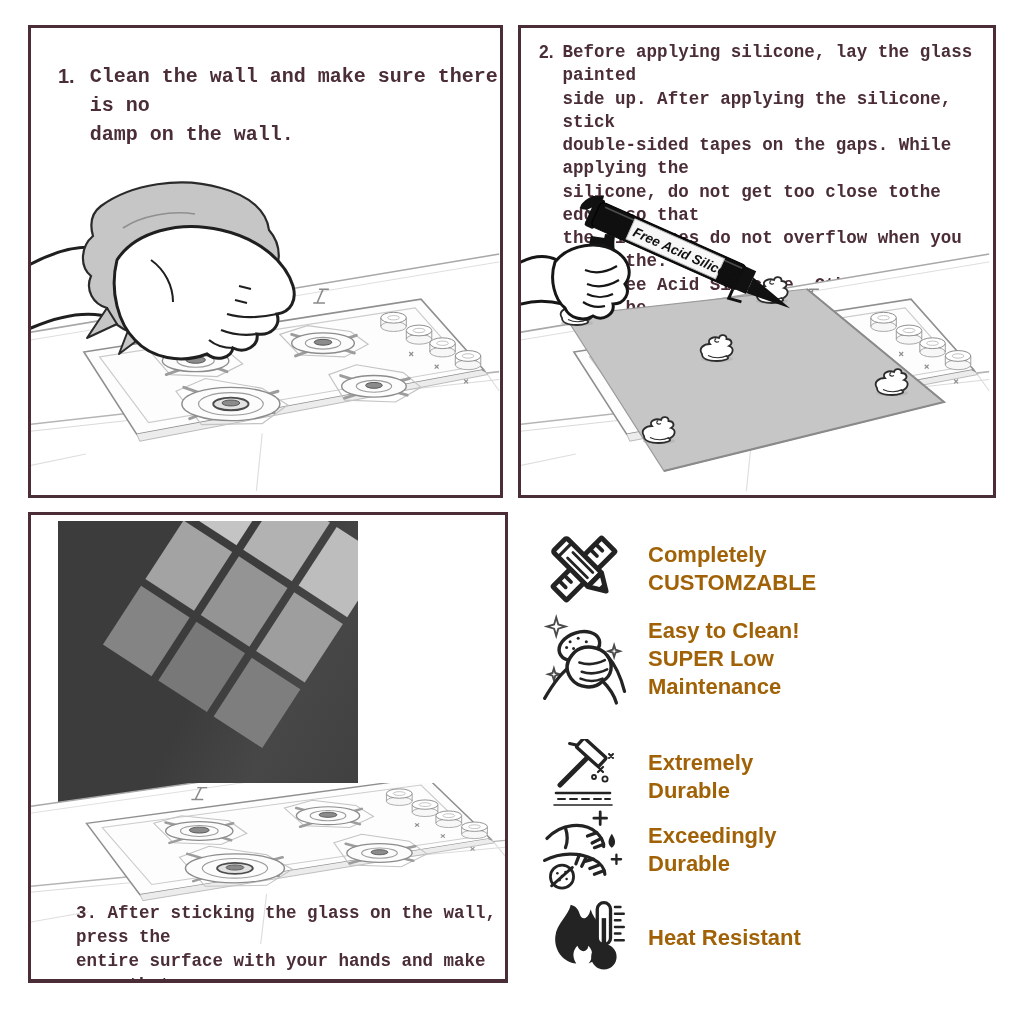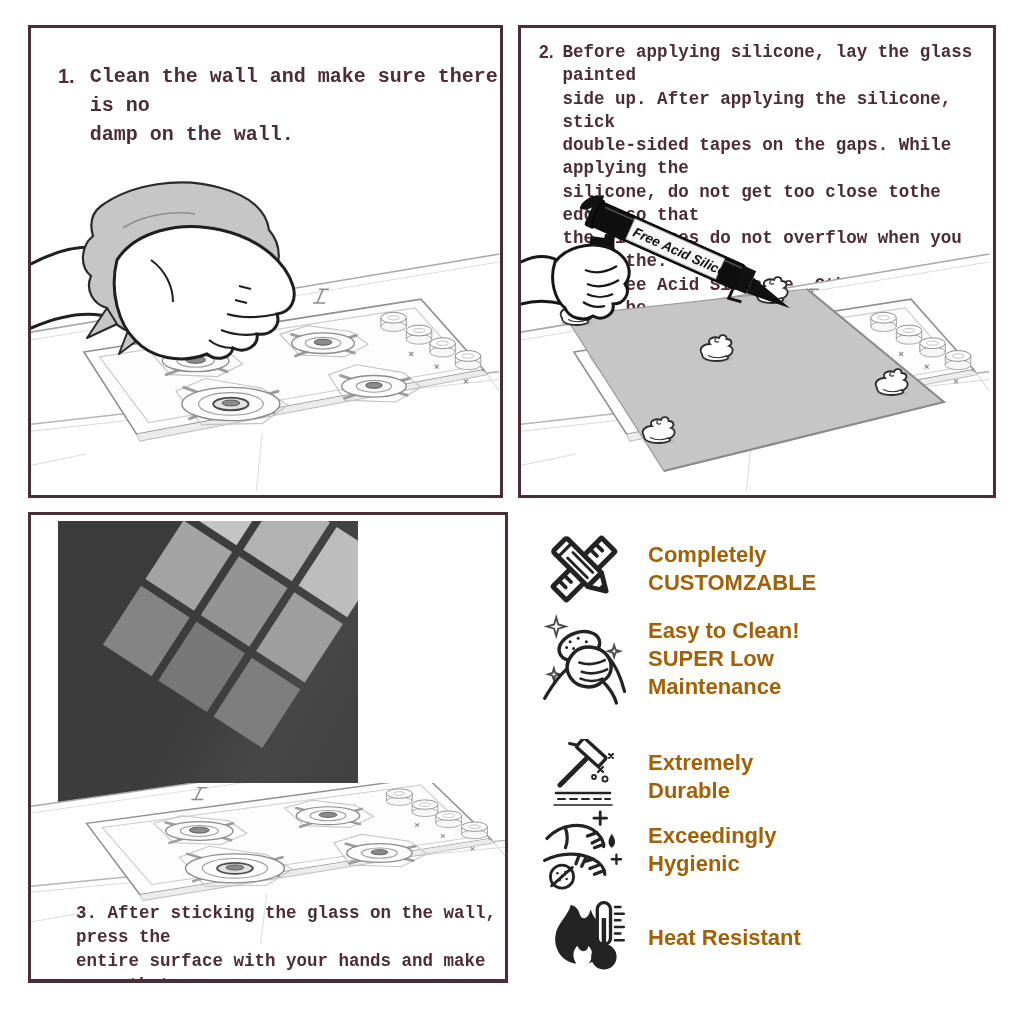--- a/index.html
+++ b/index.html
@@ -316,21 +316,21 @@
             <circle cx="15" cy="58" r="1.1"></circle>
               <circle cx="22" cy="57" r="1.1"></circle>
               <circle cx="17" cy="64" r="1.1"></circle>
             <circle cx="23" cy="63" r="1.1"></circle>
               <circle cx="19" cy="60.5" r="1.1"></circle>
           </g>
           <path d="M10,69 L28,53" stroke="#232323" stroke-width="2.4" stroke-linecap="round"></path>
         </svg>
       </div>
       <div class="f-label">Exceedingly
-Hygienic</div>
+Durable</div>
     </div>
 
     <div class="feature" style="top:384px">
       <div class="f-icon">
         <svg width="84" height="84" viewBox="0 0 76 76">
           <path d="M26,8 C24,18 13,25 12,37 C11,50 20,60 31,61 C27,55 28,49 32,45 C34,51 41,52 42,45 C47,50 46,57 42,61 C52,58 59,50 58,39 C57,27 47,23 44,12 C42,21 36,23 34,16 C32,10 29,9 26,8 Z" fill="#232323"></path>
           <rect x="50" y="6" width="12" height="38" rx="6" fill="#ffffff" stroke="#232323" stroke-width="3"></rect>
           <rect x="54" y="20" width="4" height="28" fill="#232323"></rect>
           <circle cx="56" cy="55" r="10" fill="#232323" stroke="#232323" stroke-width="3"></circle>
           <g stroke="#232323" stroke-width="2.2" stroke-linecap="round">

